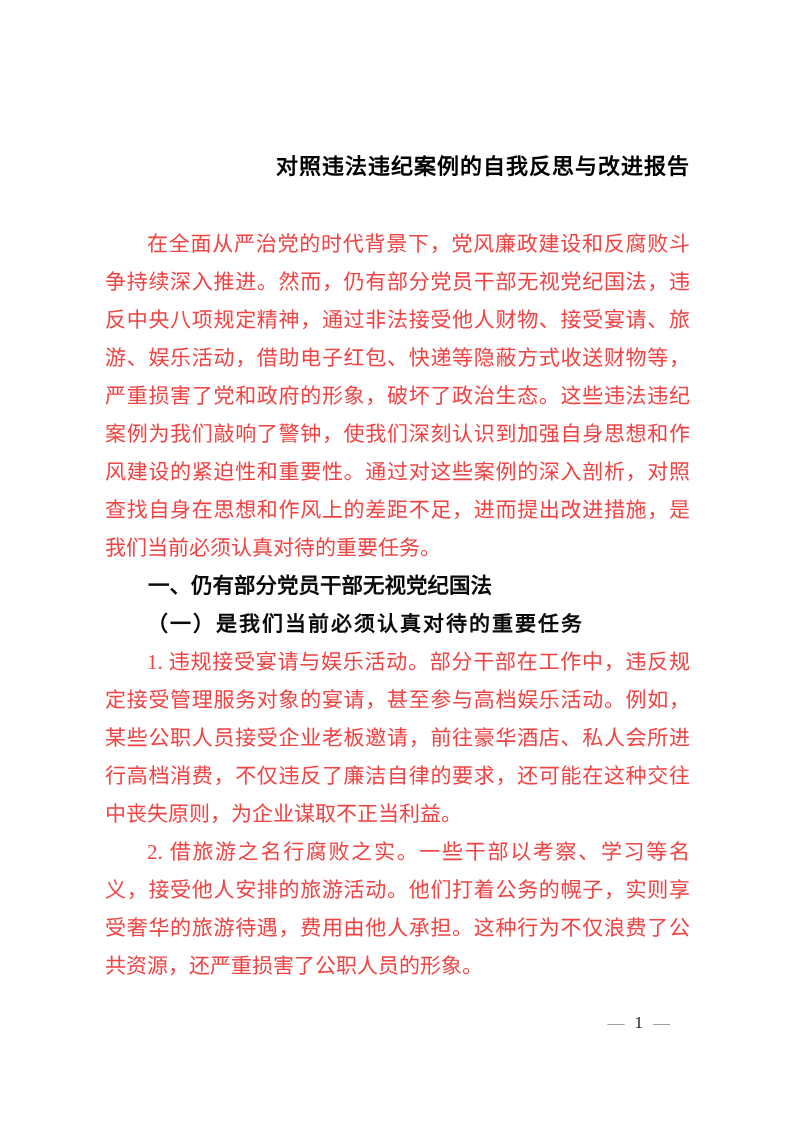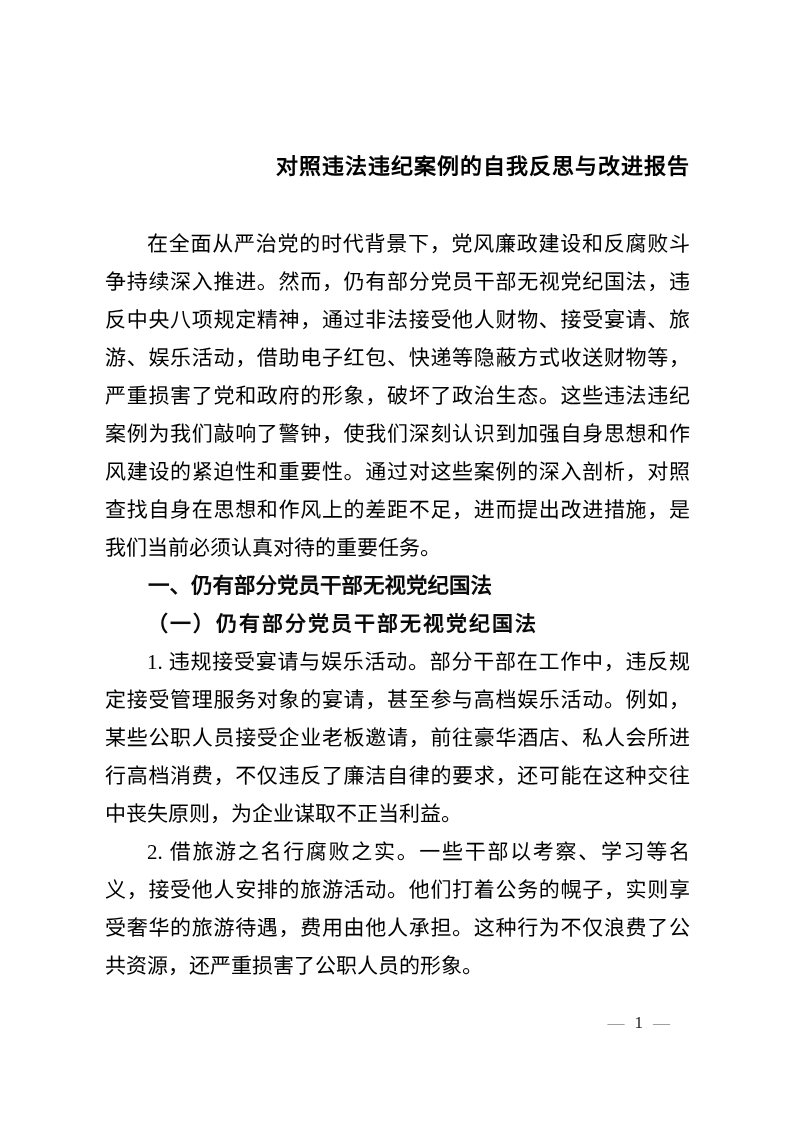--- a/index.html
+++ b/index.html
@@ -32,21 +32,21 @@
     letter-spacing: 1px;
     color: #000000;
     white-space: nowrap;
   }
   p.body-para {
     margin: 0;
     font-size: 21px;
     line-height: 38px;
     text-align: justify;
     text-indent: 2em;
-    color: #000000;
+    color: #ef4444;
   }
   .section-heading {
     margin: 0;
     font-family: "Liberation Sans", sans-serif;
     font-weight: 700;
     font-size: 21.5px;
     line-height: 38px;
     text-indent: 2em;
     color: #0a0a0a;
   }
@@ -83,21 +83,21 @@
 <body>
 
 <div class="page">
   <div class="content">
     <h1 class="doc-title">对照违法违纪案例的自我反思与改进报告</h1>
 
     <p class="body-para">在全面从严治党的时代背景下，党风廉政建设和反腐败斗争持续深入推进。然而，仍有部分党员干部无视党纪国法，违反中央八项规定精神，通过非法接受他人财物、接受宴请、旅游、娱乐活动，借助电子红包、快递等隐蔽方式收送财物等，严重损害了党和政府的形象，破坏了政治生态。这些违法违纪案例为我们敲响了警钟，使我们深刻认识到加强自身思想和作风建设的紧迫性和重要性。通过对这些案例的深入剖析，对照查找自身在思想和作风上的差距不足，进而提出改进措施，是我们当前必须认真对待的重要任务。</p>
 
     <h2 class="section-heading">一、仍有部分党员干部无视党纪国法</h2>
 
-    <h3 class="subsection-heading">（一）仍有部分党员干部无视党纪国法</h3>
+    <h3 class="subsection-heading">（一）是我们当前必须认真对待的重要任务</h3>
 
     <p class="body-para">1. 违规接受宴请与娱乐活动。部分干部在工作中，违反规定接受管理服务对象的宴请，甚至参与高档娱乐活动。例如，某些公职人员接受企业老板邀请，前往豪华酒店、私人会所进行高档消费，不仅违反了廉洁自律的要求，还可能在这种交往中丧失原则，为企业谋取不正当利益。</p>
 
     <p class="body-para">2. 借旅游之名行腐败之实。一些干部以考察、学习等名义，接受他人安排的旅游活动。他们打着公务的幌子，实则享受奢华的旅游待遇，费用由他人承担。这种行为不仅浪费了公共资源，还严重损害了公职人员的形象。</p>
   </div>
 
   <div class="footer">
     <span class="dash">—</span><span class="num">1</span><span class="dash">—</span>
   </div>
 </div>

